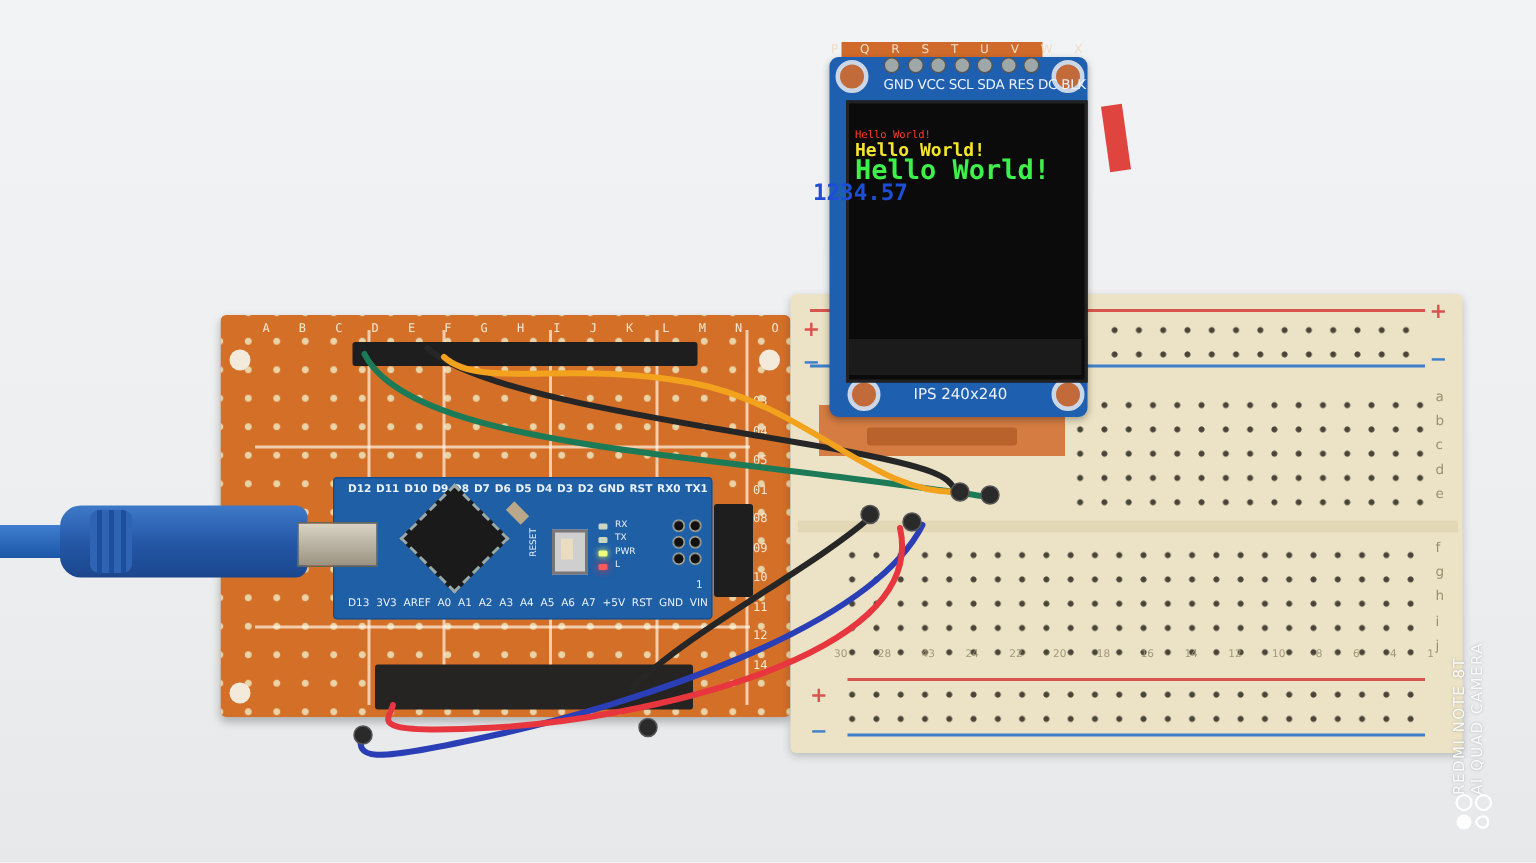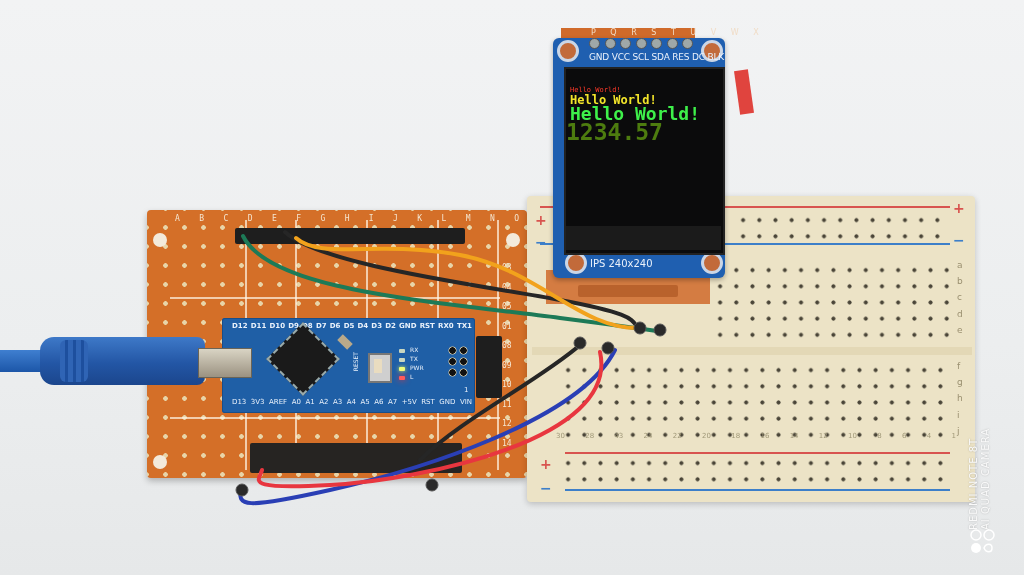--- a/index.html
+++ b/index.html
@@ -32,27 +32,27 @@
   .rail-red{height:2px;background:#d8544f;}
   .rail-blue{height:2px;background:#3d7fc9;}
   .plus{color:#d8544f;font-size:14px;font-weight:bold;}
   .minus{color:#3d7fc9;font-size:14px;font-weight:bold;}
   .bb-channel{background:#e3d8b6;}
   
   .lcd-module{left:553px;top:38px;width:172px;height:240px;background:#1f5fb0;border-radius:6px;box-shadow:0 2px 5px rgba(0,0,0,.3);}
   .lcd-pcb-top{left:561px;top:28px;width:134px;height:14px;background:#d06a2a;}
   .lcd-screen{left:564px;top:67px;width:157px;height:184px;background:#0b0b0c;border:2px solid #222;}
   .lcd-pins{left:573px;top:41px;font-size:9px;color:#eaf1fb;letter-spacing:-.2px;}
-  .lcd-model{left:590px;top:258px;font-size:10px;color:#eaf1fb;}
+  .lcd-model{left:609px;top:258px;font-size:10px;color:#eaf1fb;}
   .lcd-hole{width:16px;height:16px;border-radius:50%;background:#c26a3a;border:3px solid #cbd6e6;}
   .pin-pad{width:9px;height:9px;border-radius:50%;background:#9fa8a8;border:1px solid #555;}
   .txt1{left:570px;top:86px;font-size:7px;color:#ff3a2a;font-family:"DejaVu Sans Mono",monospace;}
   .txt2{left:570px;top:93px;font-size:12px;color:#f3e52a;font-family:"DejaVu Sans Mono",monospace;font-weight:bold;}
   .txt3{left:570px;top:103px;font-size:18px;color:#3ef04a;font-family:"DejaVu Sans Mono",monospace;font-weight:bold;}
-  .txt4{left:566px;top:119px;font-size:23px;color:#4d7c0f;font-family:"DejaVu Sans Mono",monospace;font-weight:bold;}
+  .txt4{left:542px;top:119px;font-size:15px;color:#1d4ed8;font-family:"DejaVu Sans Mono",monospace;font-weight:bold;}
   .red-tab{left:737px;top:70px;width:14px;height:44px;background:#e0443e;transform:rotate(-8deg);}
   
   .watermark{left:962px;top:405px;width:30px;height:130px;}
   .wm-text{position:absolute;left:0;top:0;transform-origin:0 0;transform:translate(6px,125px) rotate(-90deg);font-size:10px;color:#fafafa;letter-spacing:1px;white-space:nowrap;line-height:12px;text-shadow:0 0 2px rgba(0,0,0,.25);}
   .wm-logo{left:968px;top:527px;width:30px;height:30px;}
   svg.wires{position:absolute;left:0;top:0;}
 </style>
 </head>
 <body>
 
@@ -190,21 +190,21 @@
 <div class="abs rail-red" style="left:565px;top:452px;width:385px;"></div>
 <div class="abs bb-holes" style="left:560px;top:455px;width:390px;height:34px;"></div>
 <div class="abs rail-blue" style="left:565px;top:489px;width:385px;"></div>
 <div class="abs plus" style="left:540px;top:456px;">+</div>
 <div class="abs minus" style="left:540px;top:480px;">−</div>
 
 <div class="abs header-strip" style="left:578px;top:285px;width:100px;height:12px;background:#3a3a3a;"></div>
 <div class="abs" style="left:546px;top:270px;width:164px;height:34px;background:#d06a2a;opacity:.85;z-index:0;"></div>
 
 <div class="abs lcd-pcb-top"></div>
-<div class="abs" style="left:591px;top:28px;font-size:8px;color:#f0dcc6;letter-spacing:6px;">P Q R S T U V W X</div>
+<div class="abs" style="left:554px;top:28px;font-size:8px;color:#f0dcc6;letter-spacing:6px;">P Q R S T U V W X</div>
 <div class="abs red-tab"></div>
 <div class="abs lcd-module"></div>
 <div class="abs lcd-hole" style="left:557px;top:40px;"></div>
 <div class="abs lcd-hole" style="left:701px;top:40px;"></div>
 <div class="abs lcd-hole" style="left:565px;top:252px;"></div>
 <div class="abs lcd-hole" style="left:701px;top:252px;"></div>
 <div class="abs" style="left:589px;top:38px;width:104px;display:flex;justify-content:space-between;">
   <span class="pin-pad"></span>
   <span class="pin-pad"></span>
   <span class="pin-pad"></span>

